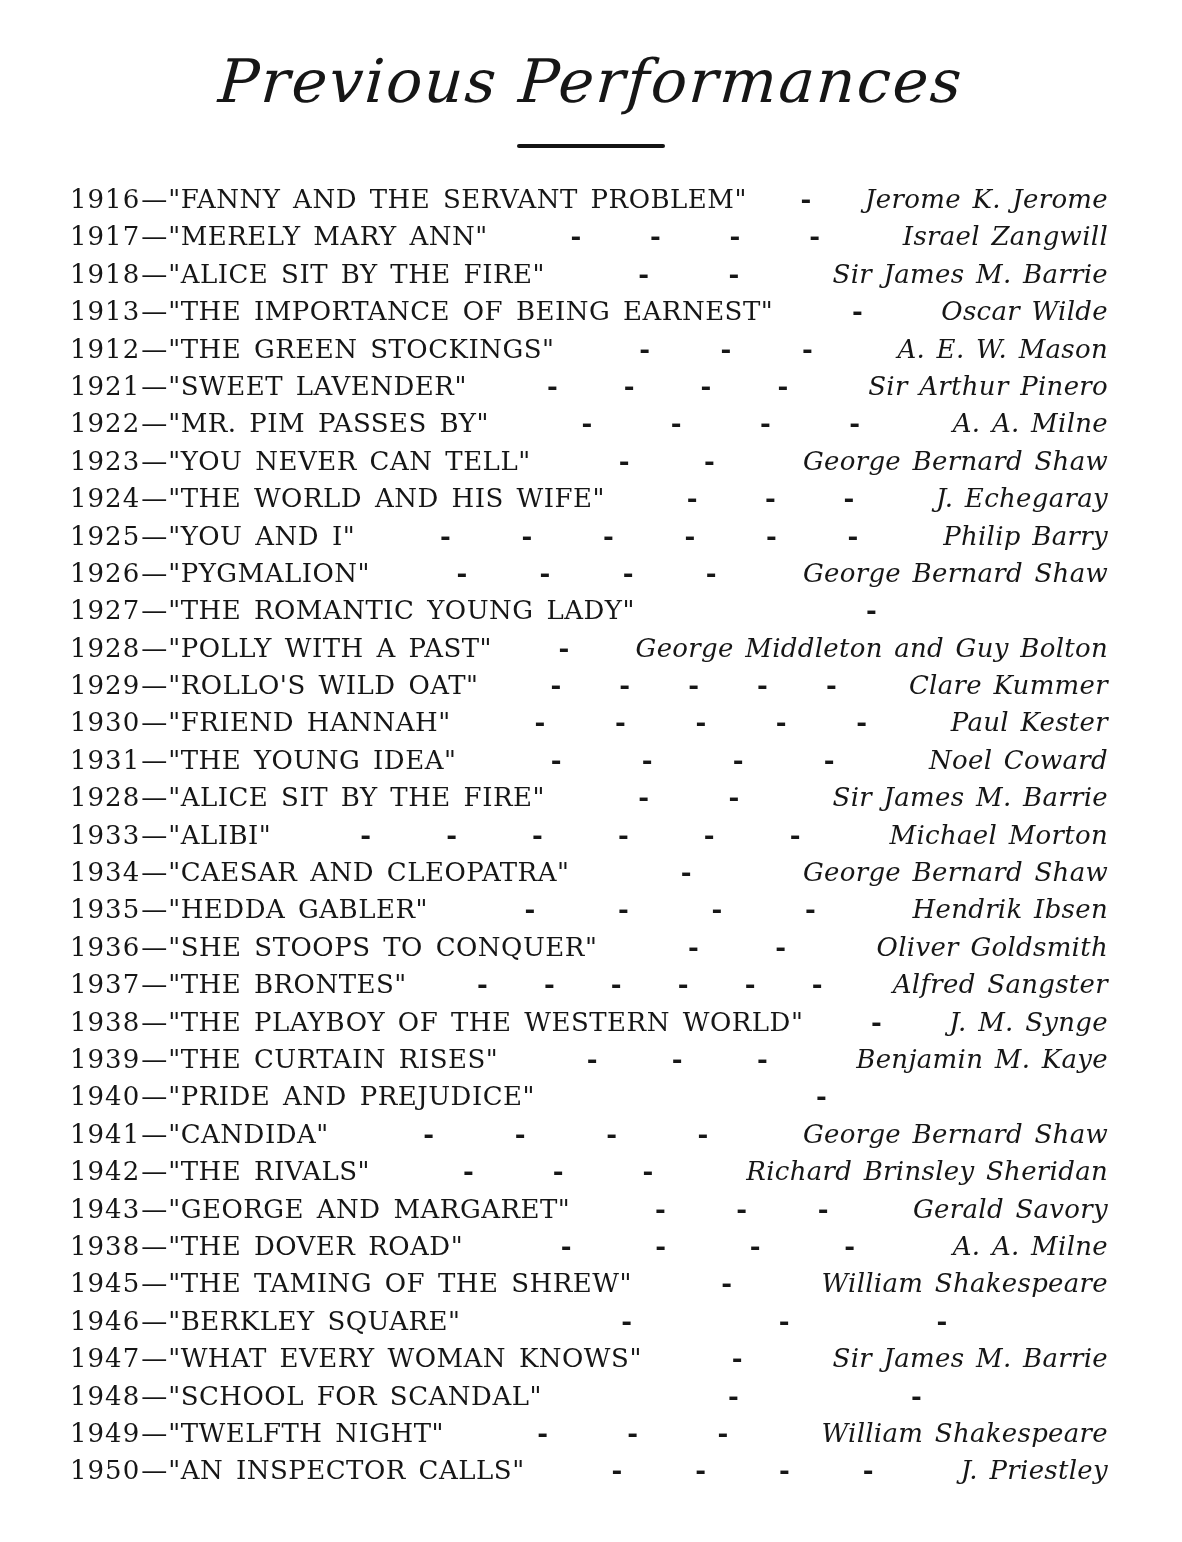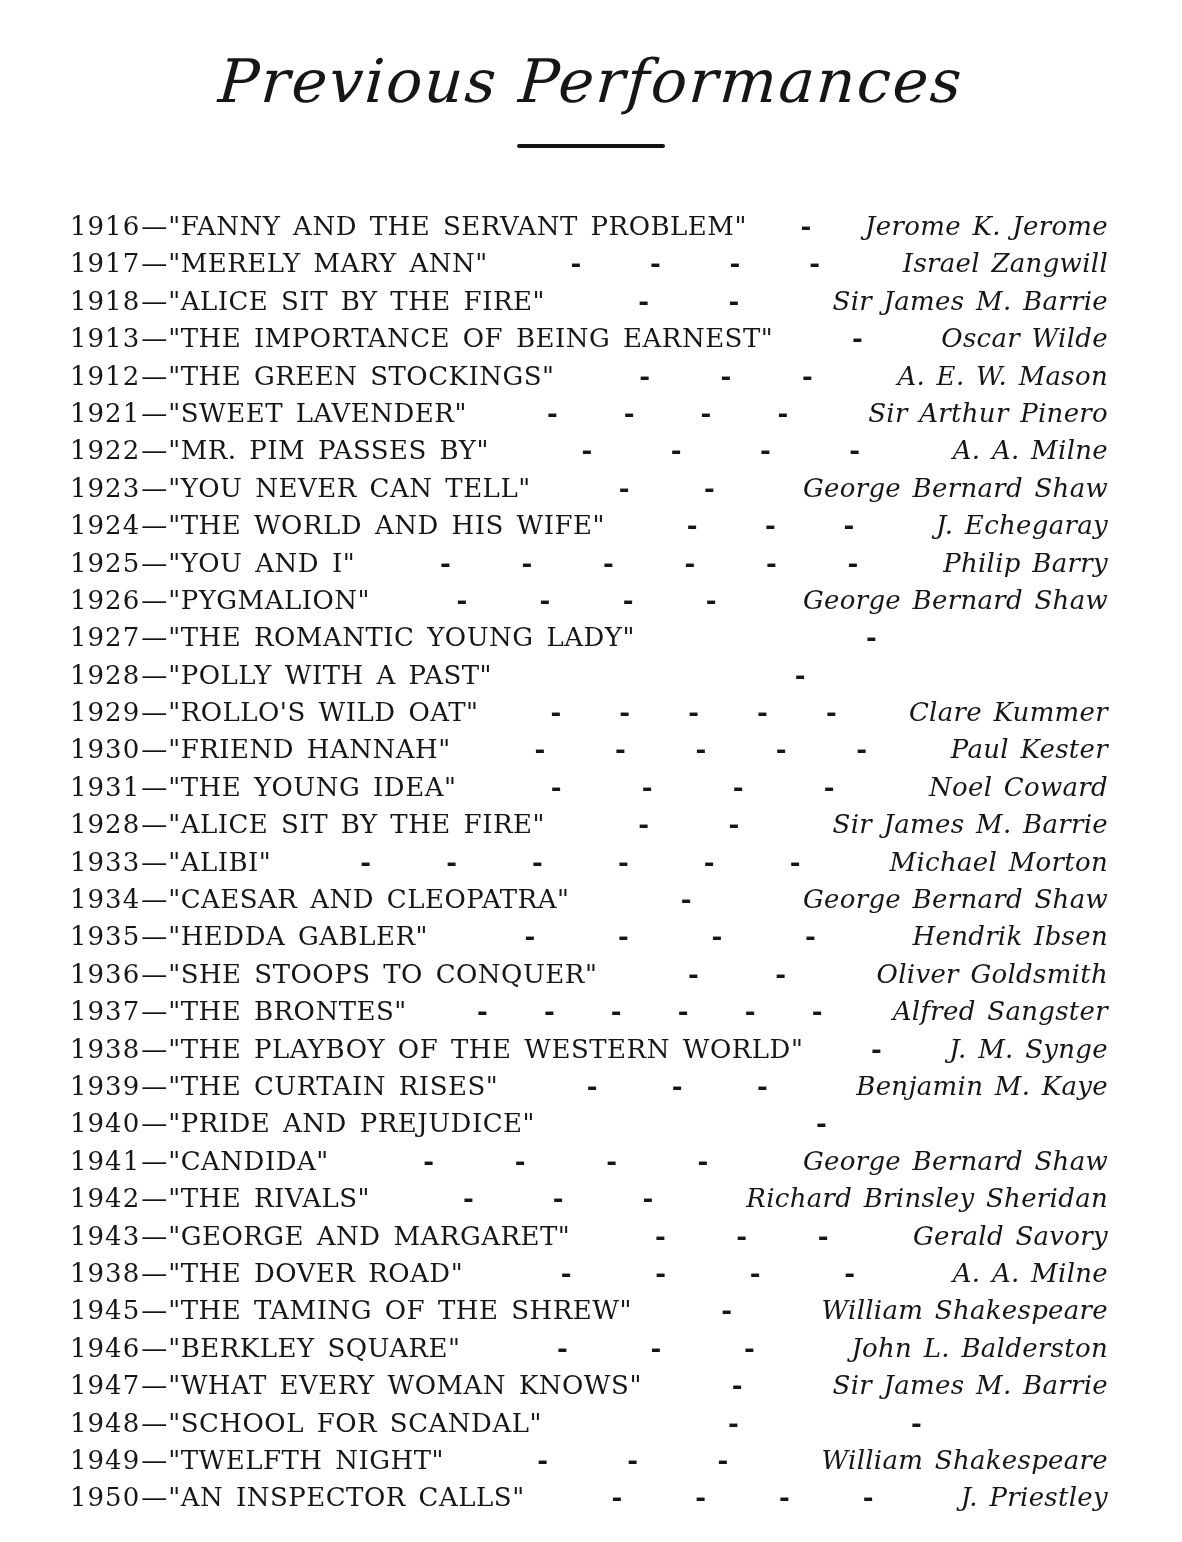--- a/index.html
+++ b/index.html
@@ -42,21 +42,20 @@
   }
   .row {
     display: flex;
     align-items: baseline;
     height: 37.4px;
     font-size: 26px;
     white-space: nowrap;
   }
   .year {
     letter-spacing: 1px;
-    margin-top: 27px;
   }
   .sep {
     margin: 0 1px;
   }
   .ptitle {
     letter-spacing: 0.5px;
     word-spacing: 4px;
   }
   .leaders {
     flex: 1 1 auto;
@@ -225,20 +224,21 @@
         </span>
   </div>
 
   <div class="row">
     <span class="year">1928</span>
         <span class="sep">—</span>
         <span class="ptitle">"POLLY WITH A PAST"</span>
     <span class="leaders">
           <span class="dash">-</span>
         </span>
+    <span class="author">George Middleton and Guy Bolton</span>
   </div>
 
   <div class="row">
     <span class="year">1929</span>
         <span class="sep">—</span>
         <span class="ptitle">"ROLLO'S WILD OAT"</span>
     <span class="leaders">
           <span class="dash">-</span>
           <span class="dash">-</span>
           <span class="dash">-</span>
@@ -443,21 +443,20 @@
 
   <div class="row">
     <span class="year">1946</span>
         <span class="sep">—</span>
         <span class="ptitle">"BERKLEY SQUARE"</span>
     <span class="leaders">
           <span class="dash">-</span>
           <span class="dash">-</span>
           <span class="dash">-</span>
         </span>
-    <span class="author">John L. Balderston</span>
   </div>
 
   <div class="row">
     <span class="year">1947</span>
         <span class="sep">—</span>
         <span class="ptitle">"WHAT EVERY WOMAN KNOWS"</span>
     <span class="leaders">
           <span class="dash">-</span>
         </span>
     <span class="author">Sir James M. Barrie</span>

